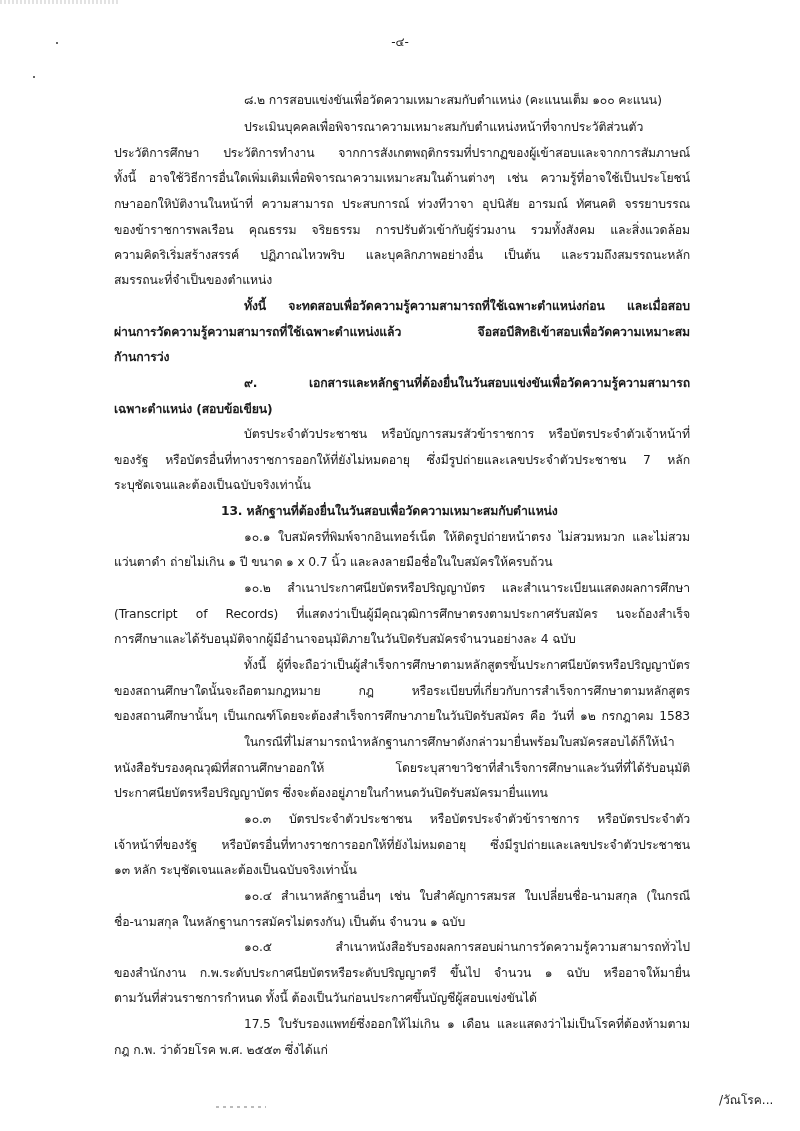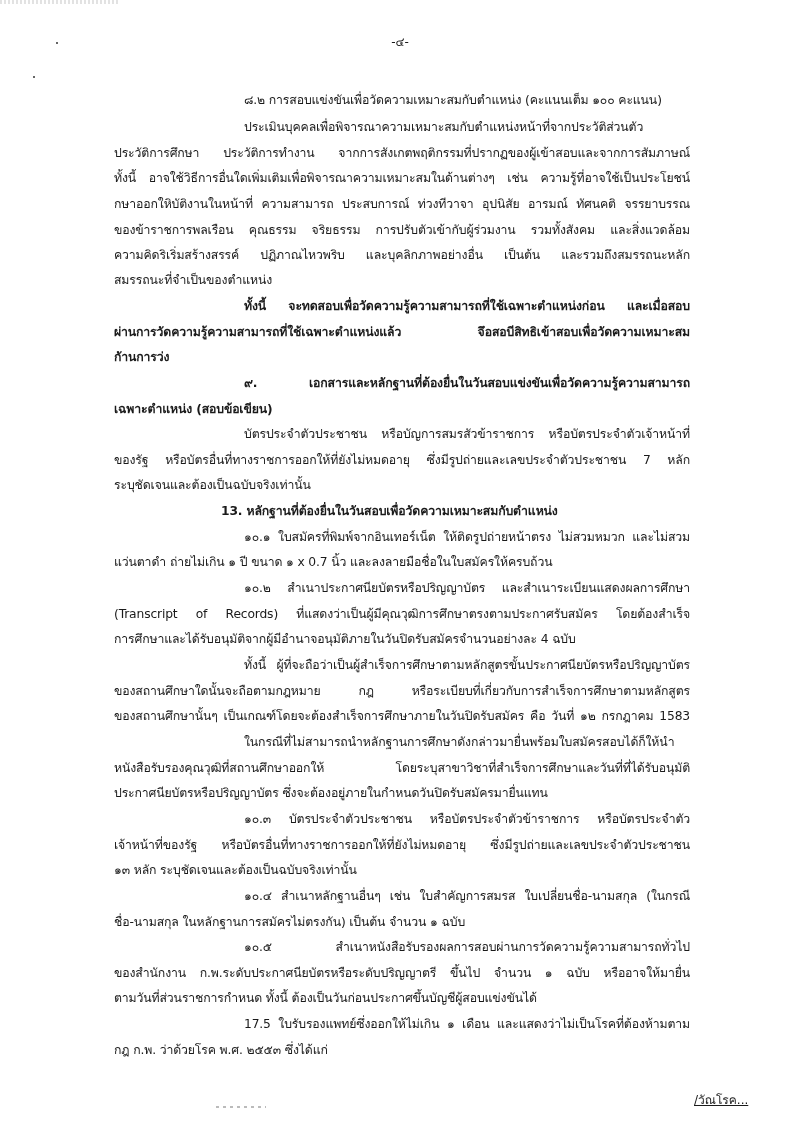--- a/index.html
+++ b/index.html
@@ -13,21 +13,21 @@
     .speck { position: absolute; width: 2px; height: 2px; background: #333; border-radius: 1px; }
     .page-num { position: absolute; top: 32px; left: 0; width: 800px; text-align: center;
       font-size: 12px; }
     .line { position: absolute; white-space: nowrap; font-size: 12.3px; line-height: 16px; letter-spacing: -0.15px; }
     .b { font-weight: bold; }
     .just { text-align: justify; text-align-last: justify; }
     .ind2 { left: 244px; width: 446px; }
     .ind1 { left: 221px; width: 469px; }
     .full { left: 114px; width: 576px; }
     .left { left: 114px; }
-    .cont-next { position: absolute; left: 694px; top: 1016px; font-size: 12px; text-decoration: underline; }
+    .cont-next { position: absolute; left: 719px; top: 1016px; font-size: 12px; }
     .footer-smudge { position: absolute; left: 216px; top: 1103px; width: 50px; height: 2px;
       background: repeating-linear-gradient(90deg, #bbb 0 3px, transparent 3px 7px); }
   </style>
 </head>
 <body>
 
 <div class="scan-noise"></div>
 <div class="speck" style="left:56px;top:42px"></div>
 <div class="speck" style="left:33px;top:76px"></div>
 
@@ -51,21 +51,21 @@
 <div class="line just ind2" style="top:426px">บัตรประจำตัวประชาชน หรือบัญการสมรสัวข้าราชการ หรือบัตรประจำตัวเจ้าหน้าที่</div>
 <div class="line just full" style="top:452px">ของรัฐ หรือบัตรอื่นที่ทางราชการออกให้ที่ยังไม่หมดอายุ ซึ่งมีรูปถ่ายและเลขประจำตัวประชาชน 7 หลัก</div>
 <div class="line left" style="top:477px">ระบุชัดเจนและต้องเป็นฉบับจริงเท่านั้น</div>
 
 <div class="line b ind1" style="top:503px">13. หลักฐานที่ต้องยื่นในวันสอบเพื่อวัดความเหมาะสมกับตำแหน่ง</div>
 
 <div class="line just ind2" style="top:529px">๑๐.๑ ใบสมัครที่พิมพ์จากอินเทอร์เน็ต ให้ติดรูปถ่ายหน้าตรง ไม่สวมหมวก และไม่สวม</div>
 <div class="line left" style="top:554px">แว่นตาดำ ถ่ายไม่เกิน ๑ ปี ขนาด ๑ x 0.7 นิ้ว และลงลายมือชื่อในใบสมัครให้ครบถ้วน</div>
 
 <div class="line just ind2" style="top:580px">๑๐.๒ สำเนาประกาศนียบัตรหรือปริญญาบัตร และสำเนาระเบียนแสดงผลการศึกษา</div>
-<div class="line just full" style="top:606px">(Transcript of Records) ที่แสดงว่าเป็นผู้มีคุณวุฒิการศึกษาตรงตามประกาศรับสมัคร โดยต้องสำเร็จ</div>
+<div class="line just full" style="top:606px">(Transcript of Records) ที่แสดงว่าเป็นผู้มีคุณวุฒิการศึกษาตรงตามประกาศรับสมัคร นจะถ้องสำเร็จ</div>
 <div class="line left" style="top:631px">การศึกษาและได้รับอนุมัติจากผู้มีอำนาจอนุมัติภายในวันปิดรับสมัครจำนวนอย่างละ 4 ฉบับ</div>
 
 <div class="line just ind2" style="top:657px">ทั้งนี้ ผู้ที่จะถือว่าเป็นผู้สำเร็จการศึกษาตามหลักสูตรขั้นประกาศนียบัตรหรือปริญญาบัตร</div>
 <div class="line just full" style="top:683px">ของสถานศึกษาใดนั้นจะถือตามกฎหมาย กฎ หรือระเบียบที่เกี่ยวกับการสำเร็จการศึกษาตามหลักสูตร</div>
 <div class="line just full" style="top:708px">ของสถานศึกษานั้นๆ เป็นเกณฑ์โดยจะต้องสำเร็จการศึกษาภายในวันปิดรับสมัคร คือ วันที่ ๑๒ กรกฎาคม 1583</div>
 
 <div class="line just ind2" style="top:734px">ในกรณีที่ไม่สามารถนำหลักฐานการศึกษาดังกล่าวมายื่นพร้อมใบสมัครสอบได้ก็ให้นำ</div>
 <div class="line just full" style="top:760px">หนังสือรับรองคุณวุฒิที่สถานศึกษาออกให้ โดยระบุสาขาวิชาที่สำเร็จการศึกษาและวันที่ที่ได้รับอนุมัติ</div>
 <div class="line left" style="top:785px">ประกาศนียบัตรหรือปริญญาบัตร ซึ่งจะต้องอยู่ภายในกำหนดวันปิดรับสมัครมายื่นแทน</div>
 

